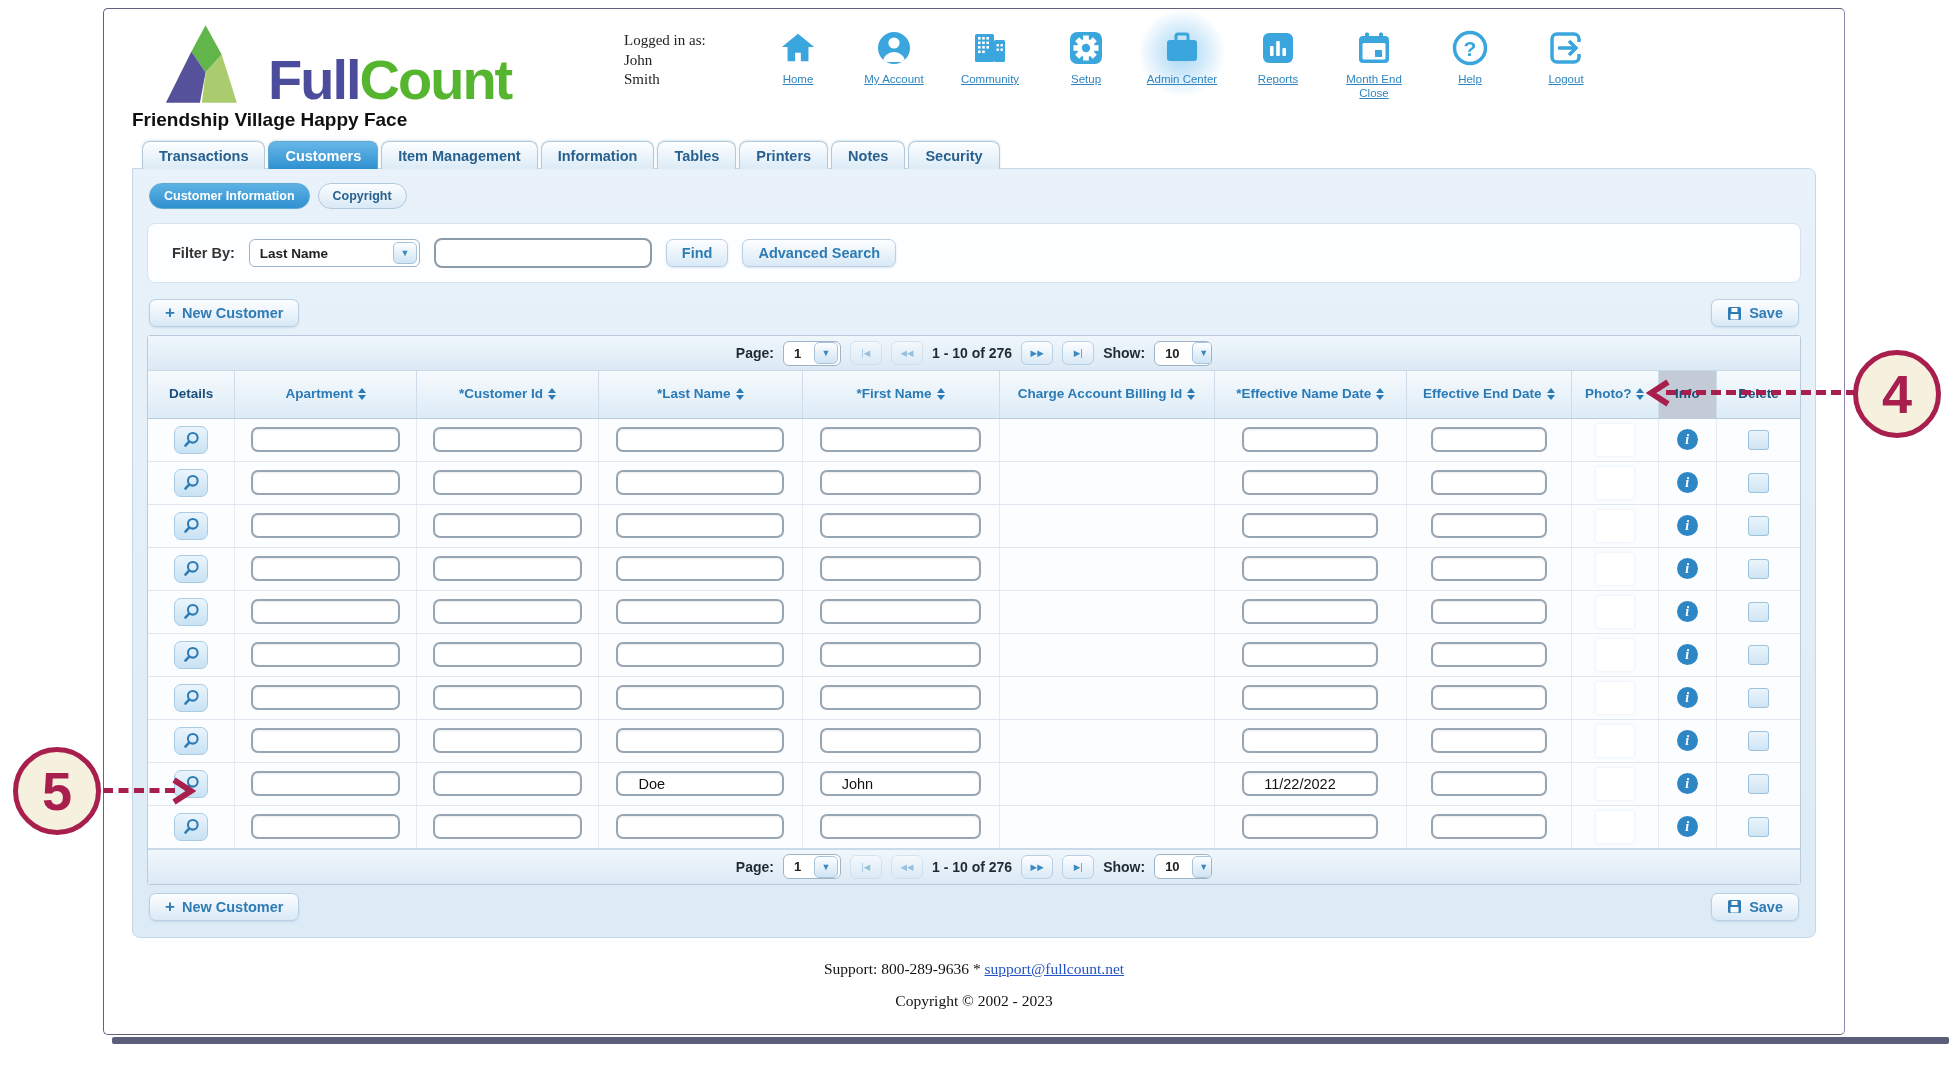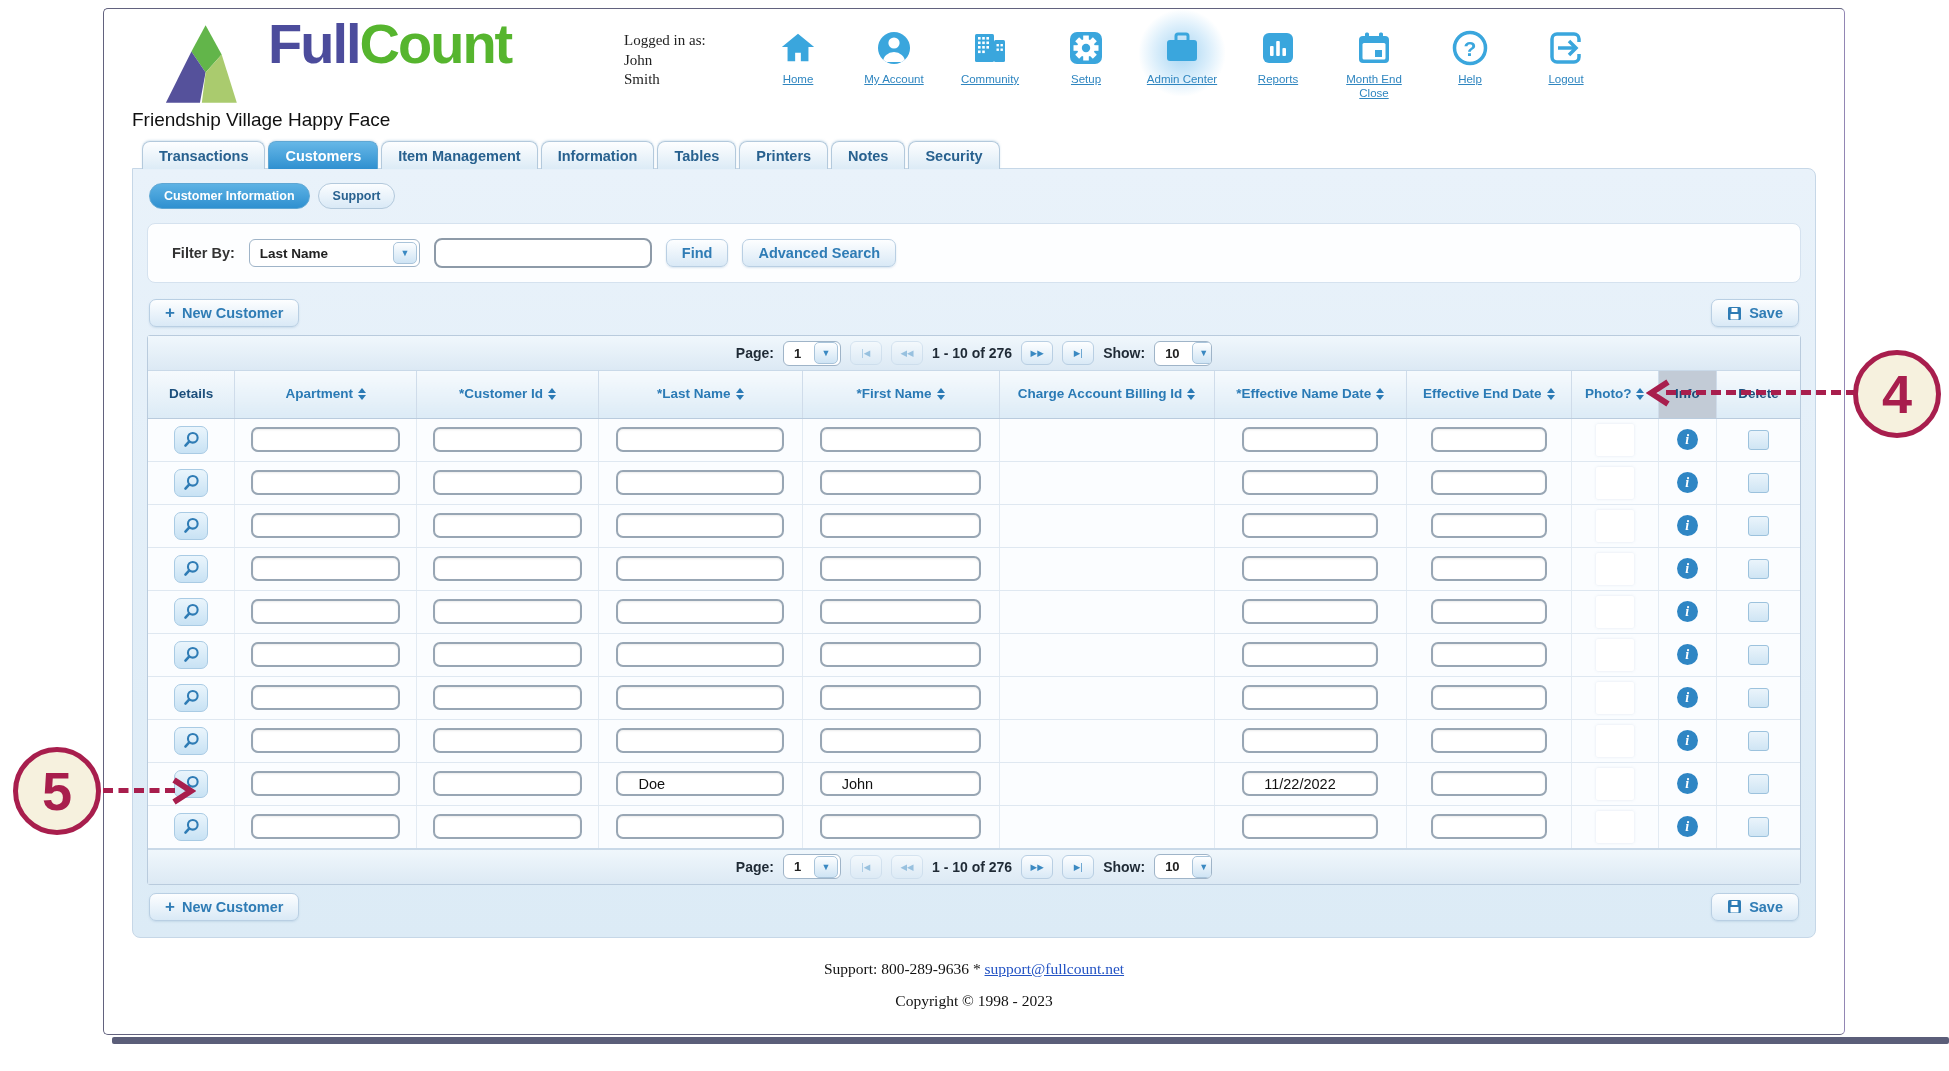--- a/index.html
+++ b/index.html
@@ -14,26 +14,26 @@
     background:#ffffff; border:1.5px solid #62627e; border-right-color:#9286b4;
     border-radius:5px; padding:10px 28px 0 28px;
   }
   .bottom-edge {
     position:absolute; left:112px; top:1037px; width:1837px; height:7px;
     background:#5b5e79; border-radius:2px;
   }
   
   .hdr { display:flex; align-items:flex-start; }
   .logo-block { width:430px; }
-  .logo-row { display:flex; padding-left:32px; }
+  .logo-row { display:flex; align-items:flex-end; padding-left:32px; }
   .logo-tri { width:104px; height:86px; }
   .logo-text { font-size:56px; font-weight:bold; letter-spacing:-2px; line-height:.9; }
   .logo-full { color:#4c4c9c; }
   .logo-count { color:#56b52e; }
-  .community-name { font-size:19px; font-weight:normal; color:#101010; margin-top:4px; }
+  .community-name { font-size:19px; font-weight:bold; color:#101010; margin-top:4px; }
   .login-block { font-family:"Liberation Serif", serif; font-size:15px; color:#222; width:118px; margin:12px 8px 0 62px; line-height:1.3; }
   .nav { display:flex; margin-top:8px; }
   .nav-item { width:96px; display:flex; flex-direction:column; align-items:center; cursor:pointer; position:relative; }
   .nav-icon { width:42px; height:42px; display:flex; align-items:center; justify-content:center; position:relative; z-index:1; }
   .nav-item.glow::before {
     content:""; position:absolute; left:50%; top:26px; width:86px; height:86px;
     transform:translate(-50%,-50%);
     background:radial-gradient(circle, rgba(150,205,240,.85) 0%, rgba(190,225,248,.55) 45%, rgba(255,255,255,0) 72%);
   }
   .nav-label { font-size:11.5px; color:#2f86c0; text-decoration:underline; margin-top:3px; text-align:center; line-height:1.25; max-width:86px; position:relative; z-index:1; }
@@ -320,21 +320,21 @@
       <div class="tab">Information</div>
       <div class="tab">Tables</div>
       <div class="tab">Printers</div>
       <div class="tab">Notes</div>
       <div class="tab">Security</div>
     </div>
 
   <div class="panel">
     <div class="subtabs">
         <div class="subtab active">Customer Information</div>
-        <div class="subtab">Support</div>
+        <div class="subtab">Copyright</div>
       </div>
 
     <div class="filter-box">
       <span class="filter-label">Filter By:</span>
       <div class="select filter-field">
         <span class="select-value">Last Name</span>
         <span class="select-arrow">▼</span>
       </div>
       <input class="search-input" type="text" value="" style="">
       <button class="btn">
@@ -736,21 +736,21 @@
           <rect x="4.5" y="2" width="6" height="4" fill="#fff"></rect>
           <rect x="3.5" y="8" width="8" height="5.5" rx="0.5" fill="#fff"></rect>
         </svg>
         <span>Save</span>
       </button>
     </div>
   </div>
 
   <div class="footer">
     <div class="line1"><span>Support: 800-289-9636 *</span> <a>support@fullcount.net</a></div>
-    <div class="line2">Copyright © 1998 - 2023</div>
+    <div class="line2">Copyright © 2002 - 2023</div>
   </div>
 </div>
 
 <svg class="chevron" style="left:1646px; top:379px;" width="26" height="28" viewBox="0 0 26 28">
   <path d="M22 3 L5 14 L22 25" stroke="#a81e4d" stroke-width="6" fill="none"></path>
 </svg>
 <div class="dash" style="left:1666px; top:390px; width:190px;"></div>
 <div class="callout" style="left:1853px; top:350px;">4</div>
 
 <div class="callout" style="left:13px; top:747px;">5</div>

